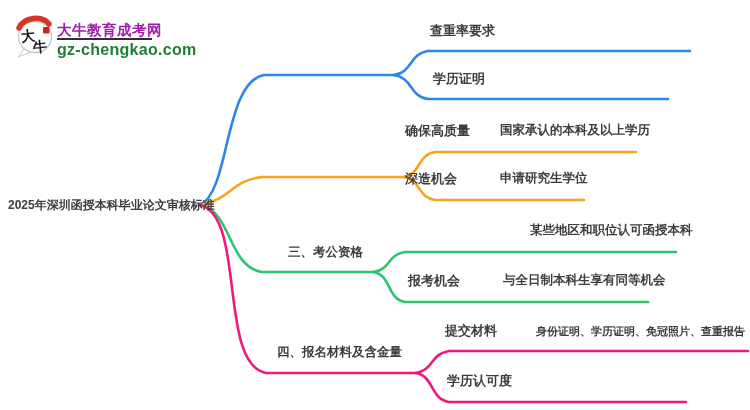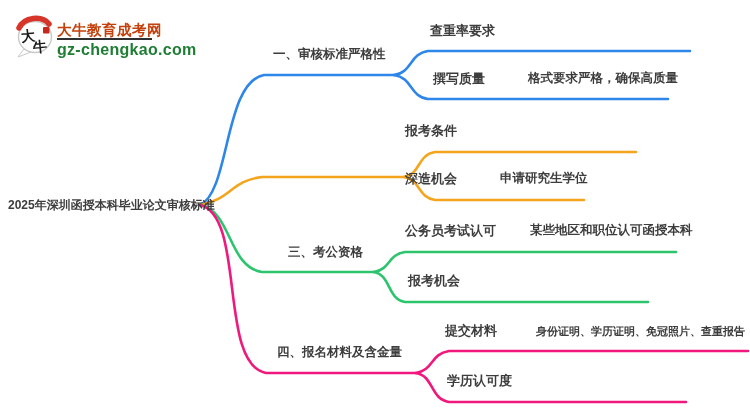--- a/index.html
+++ b/index.html
@@ -7,21 +7,21 @@
     position:relative;width:750px;height:410px;background:#fff;overflow:hidden;
     font-family:"Liberation Sans","DejaVu Sans",sans-serif;
   }
   svg.lines{position:absolute;left:0;top:0;z-index:1;}
   .node{position:absolute;white-space:nowrap;color:#3d3d3d;font-weight:700;z-index:2;}
   .root{font-size:12px;}
   .branch{font-size:12.5px;}
   .sublabel{font-size:13px;}
   .subvalue{font-size:12.5px;}
   
-  .logo-name{position:absolute;left:57px;top:21px;font-size:14.5px;font-weight:800;color:#c2410c;letter-spacing:.5px;z-index:2;}
+  .logo-name{position:absolute;left:57px;top:21px;font-size:14.5px;font-weight:800;color:#a21caf;letter-spacing:.5px;z-index:2;}
   .logo-divider{position:absolute;left:57px;top:38px;width:95px;height:2px;background:#2f2f2f;z-index:2;}
   .logo-url{position:absolute;left:57px;top:41px;font-size:16px;font-weight:700;color:#1e7e34;letter-spacing:.3px;z-index:2;}
   .logo-icon{position:absolute;left:14px;top:15px;z-index:2;}
 </style>
 </head>
 <body>
 
 <div id="stage">
 
   <svg class="lines" width="750" height="410" viewBox="0 0 750 410">
@@ -56,33 +56,32 @@
         <text x="18" y="37">牛</text>
       </g>
     </svg>
     <div class="logo-name">大牛教育成考网</div>
     <div class="logo-divider"></div>
     <div class="logo-url">gz-chengkao.com</div>
   </div>
 
   <div class="node root" style="left:8px;top:197px">2025年深圳函授本科毕业论文审核标准</div>
 
-  <div class="node branch" style="left:273px;top:46px">一、审核标准严格性</div>
   <div class="node branch" style="left:288px;top:244px">三、考公资格</div>
   <div class="node branch" style="left:277px;top:344px">四、报名材料及含金量</div>
 
   <div class="node sublabel" style="left:430px;top:22px">查重率要求</div>
-  <div class="node sublabel" style="left:433px;top:70px">撰写质量</div>
-  <div class="node subvalue" style="left:528px;top:70px">格式要求严格，确保高质量</div>
+  <div class="node sublabel" style="left:433px;top:70px">学历证明</div>
 
-  <div class="node sublabel" style="left:405px;top:122px">报考条件</div>
+  <div class="node sublabel" style="left:405px;top:122px">确保高质量</div>
+  <div class="node subvalue" style="left:500px;top:122px">国家承认的本科及以上学历</div>
   <div class="node sublabel" style="left:405px;top:170px">深造机会</div>
   <div class="node subvalue" style="left:500px;top:170px">申请研究生学位</div>
 
-  <div class="node sublabel" style="left:405px;top:222px">公务员考试认可</div>
   <div class="node subvalue" style="left:530px;top:222px">某些地区和职位认可函授本科</div>
   <div class="node sublabel" style="left:408px;top:272px">报考机会</div>
+  <div class="node subvalue" style="left:503px;top:272px">与全日制本科生享有同等机会</div>
 
   <div class="node sublabel" style="left:445px;top:322px">提交材料</div>
   <div class="node subvalue" style="left:536px;top:324px;font-size:11px">身份证明、学历证明、免冠照片、查重报告</div>
   <div class="node sublabel" style="left:447px;top:372px">学历认可度</div>
 
 </div>
 
 </body></html>

